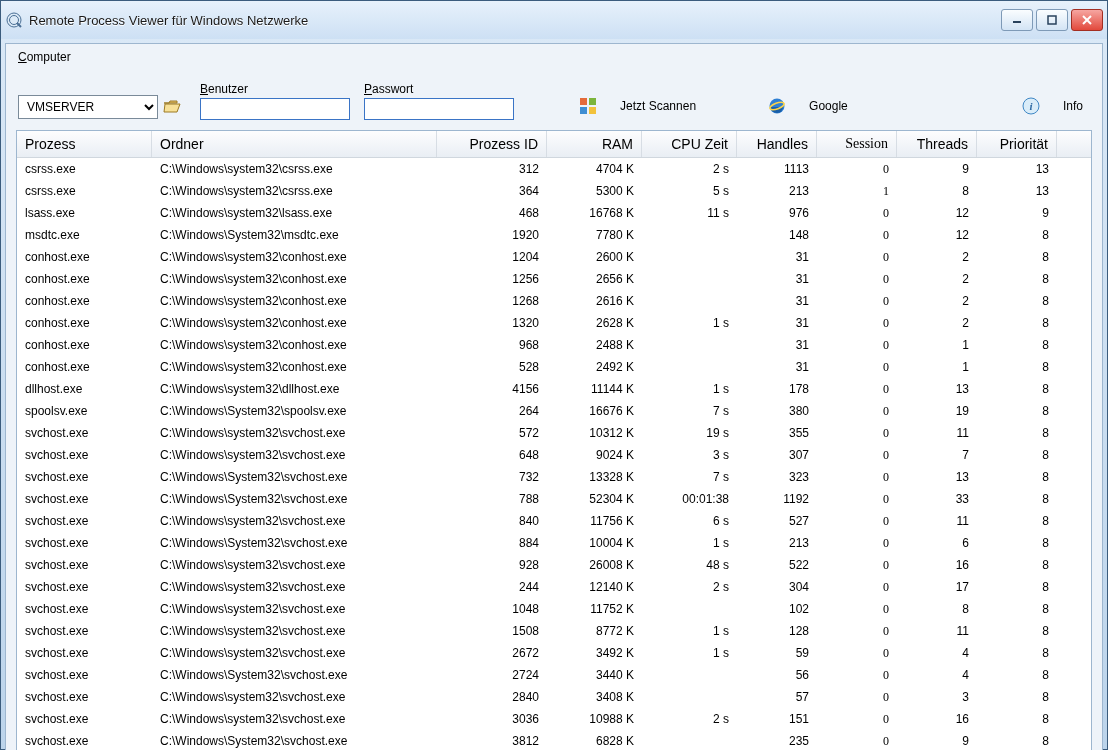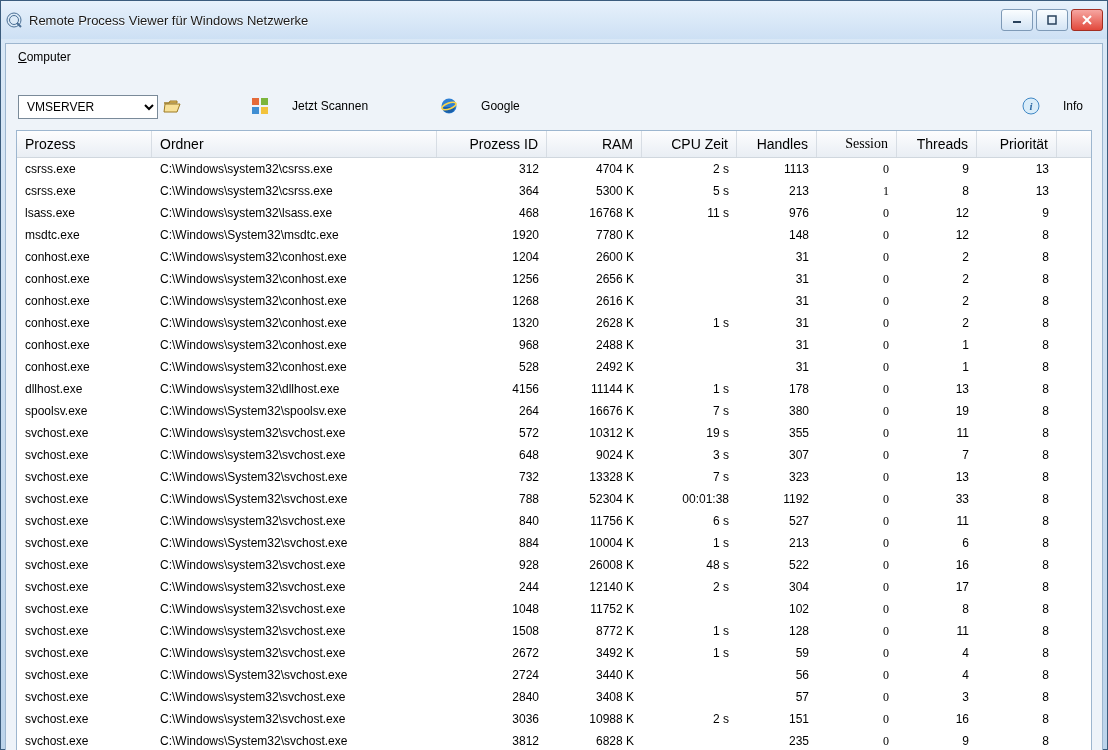--- a/index.html
+++ b/index.html
@@ -90,21 +90,29 @@
             <span>
               <svg width="18" height="16" viewBox="0 0 18 16">
                   <path d="M1 4h5l1-2h7v2H1z" fill="#e4c168" stroke="#9c7a24"></path>
                   <path d="M2 5h15l-3 8H1z" fill="#f7e198" stroke="#9c7a24"></path>
                 </svg>
             </span>
           </div>
         </div>
       </div>
 
-
+      <div class="field">
+        <label><span class="ul">B</span>enutzer</label>
+        <input class="txt" style="width: 150px;" type="text" value="">
+      </div>
+
+      <div class="field">
+        <label><span class="ul">P</span>asswort</label>
+        <input class="txt" style="width: 150px;" type="password" value="">
+      </div>
 
       <div class="spacer"></div>
 
       <div class="actbtn">
         <span>
           <svg width="18" height="18" viewBox="0 0 18 18">
               <rect x="1" y="1" width="7" height="7" fill="#e46a3a"></rect>
               <rect x="10" y="1" width="7" height="7" fill="#7cb53c"></rect>
               <rect x="1" y="10" width="7" height="7" fill="#3f8ed3"></rect>
               <rect x="10" y="10" width="7" height="7" fill="#f2c23c"></rect>

